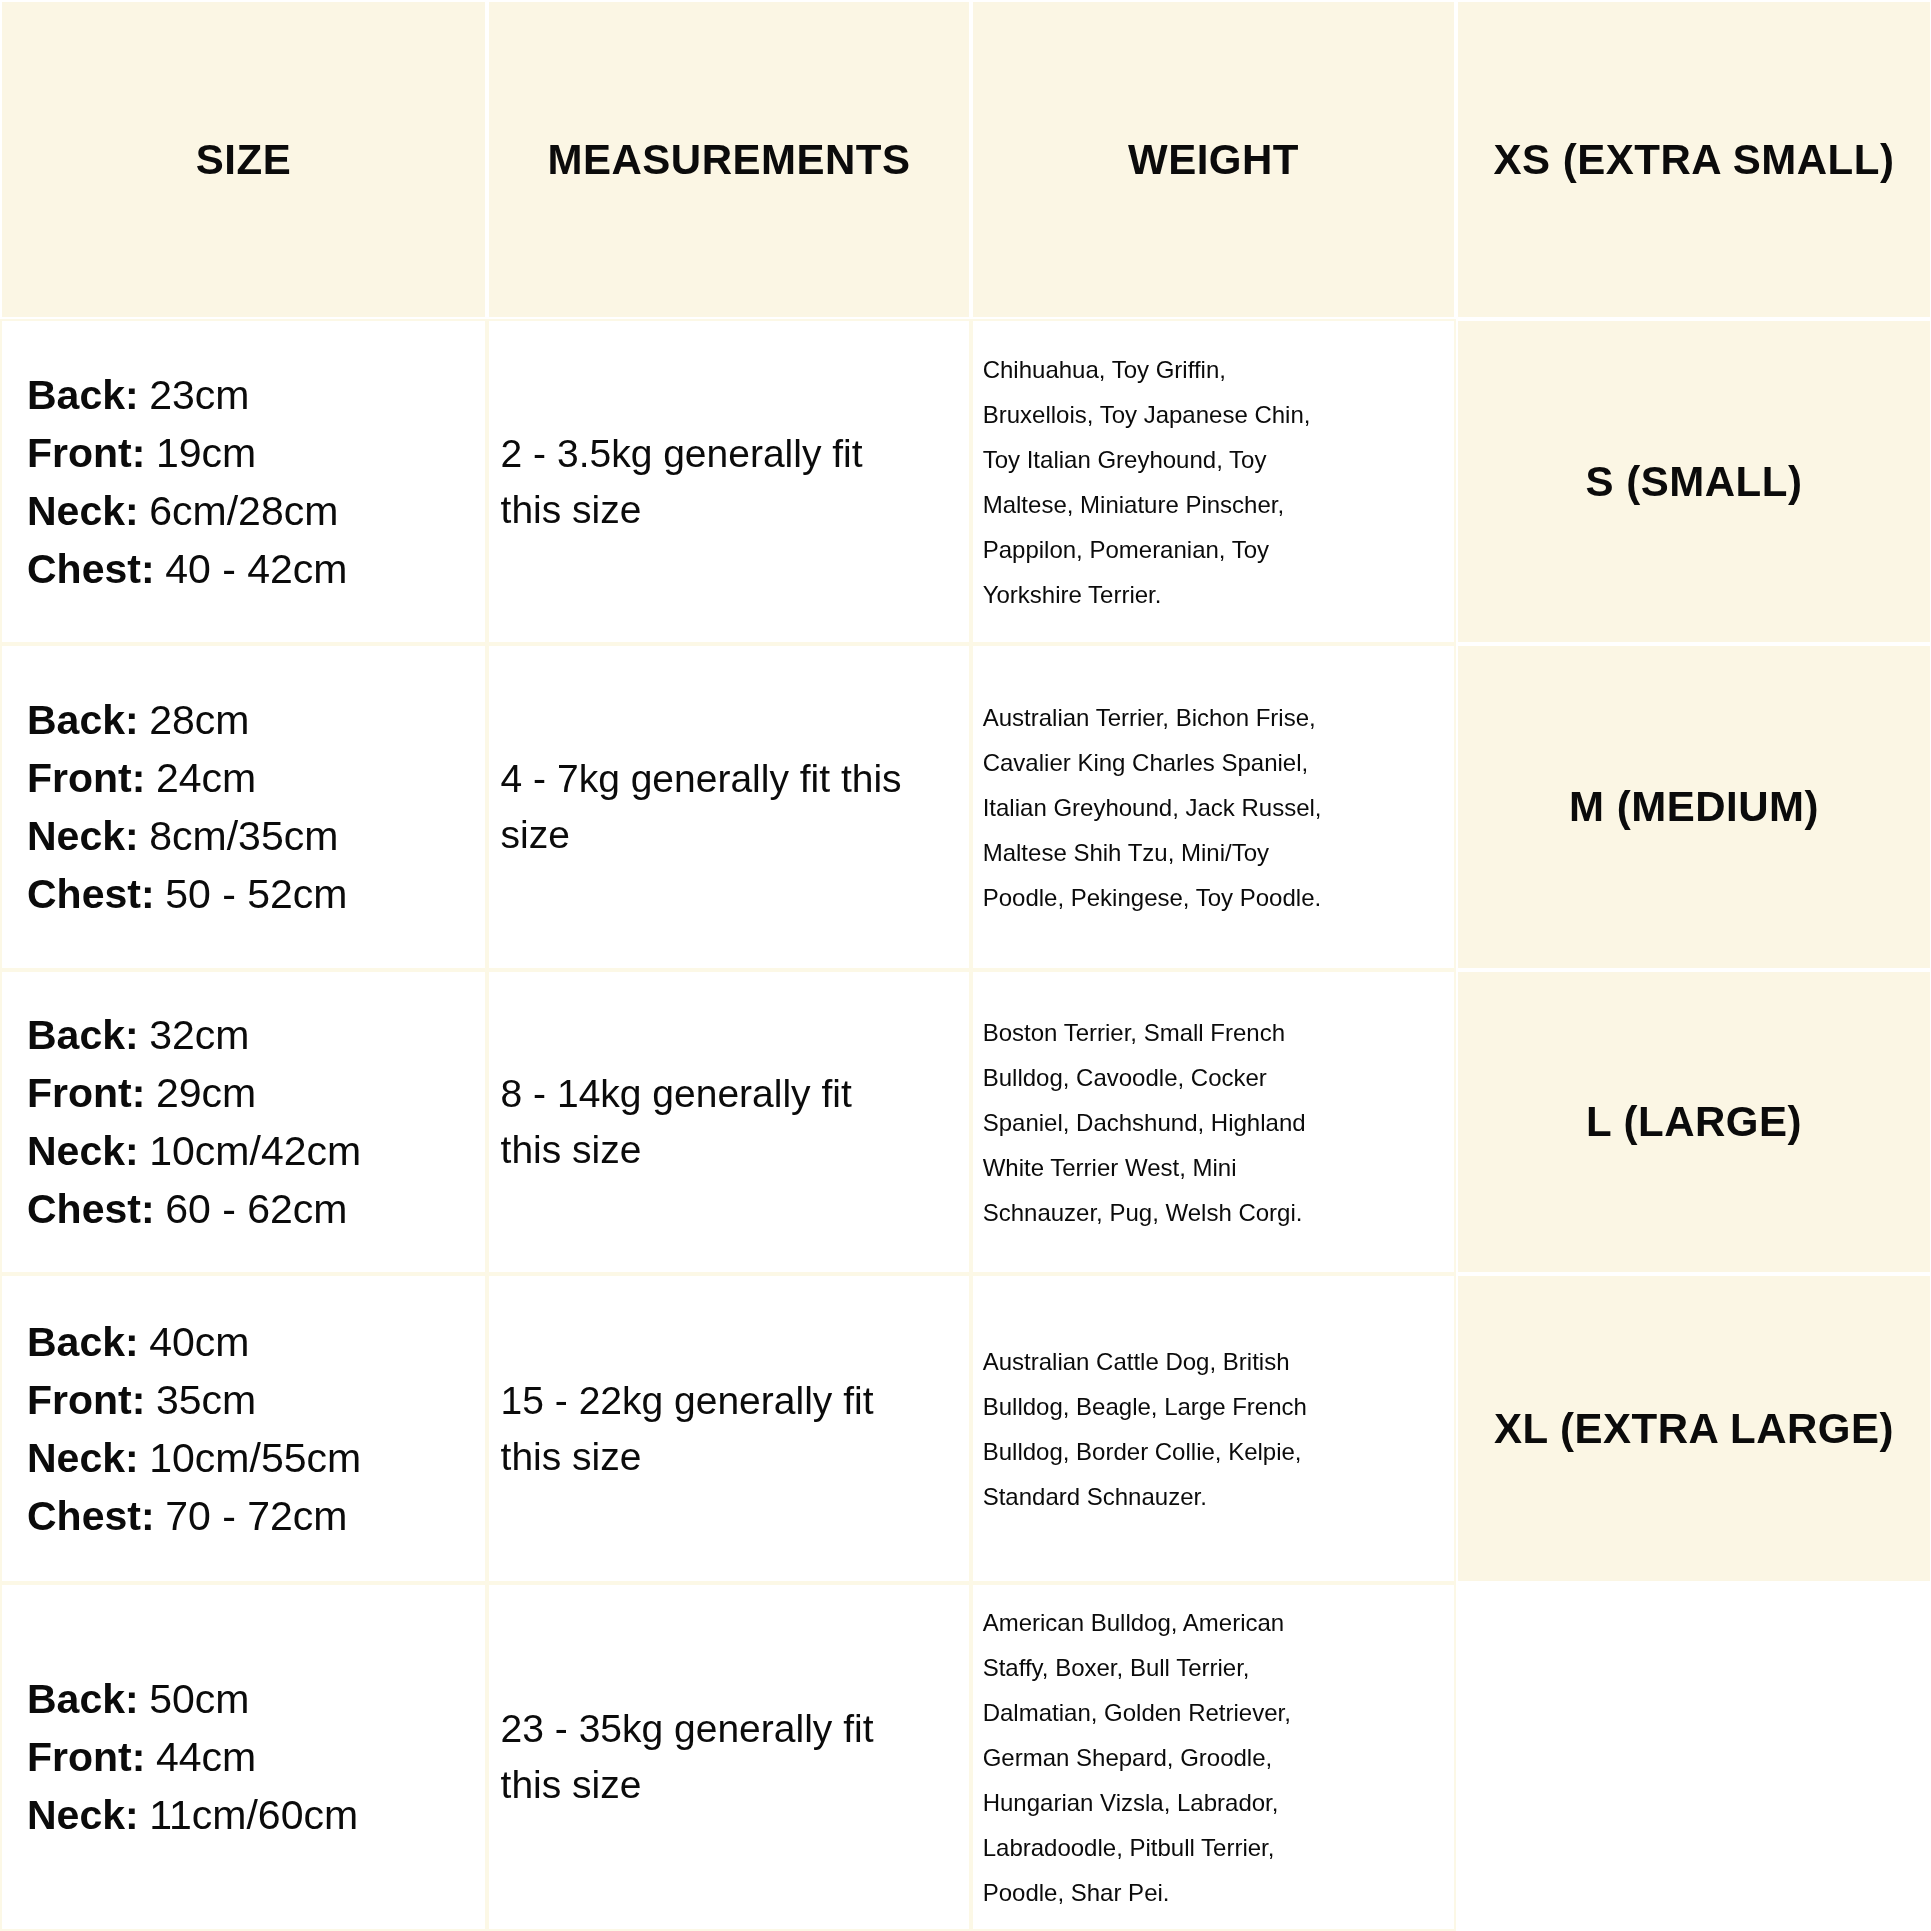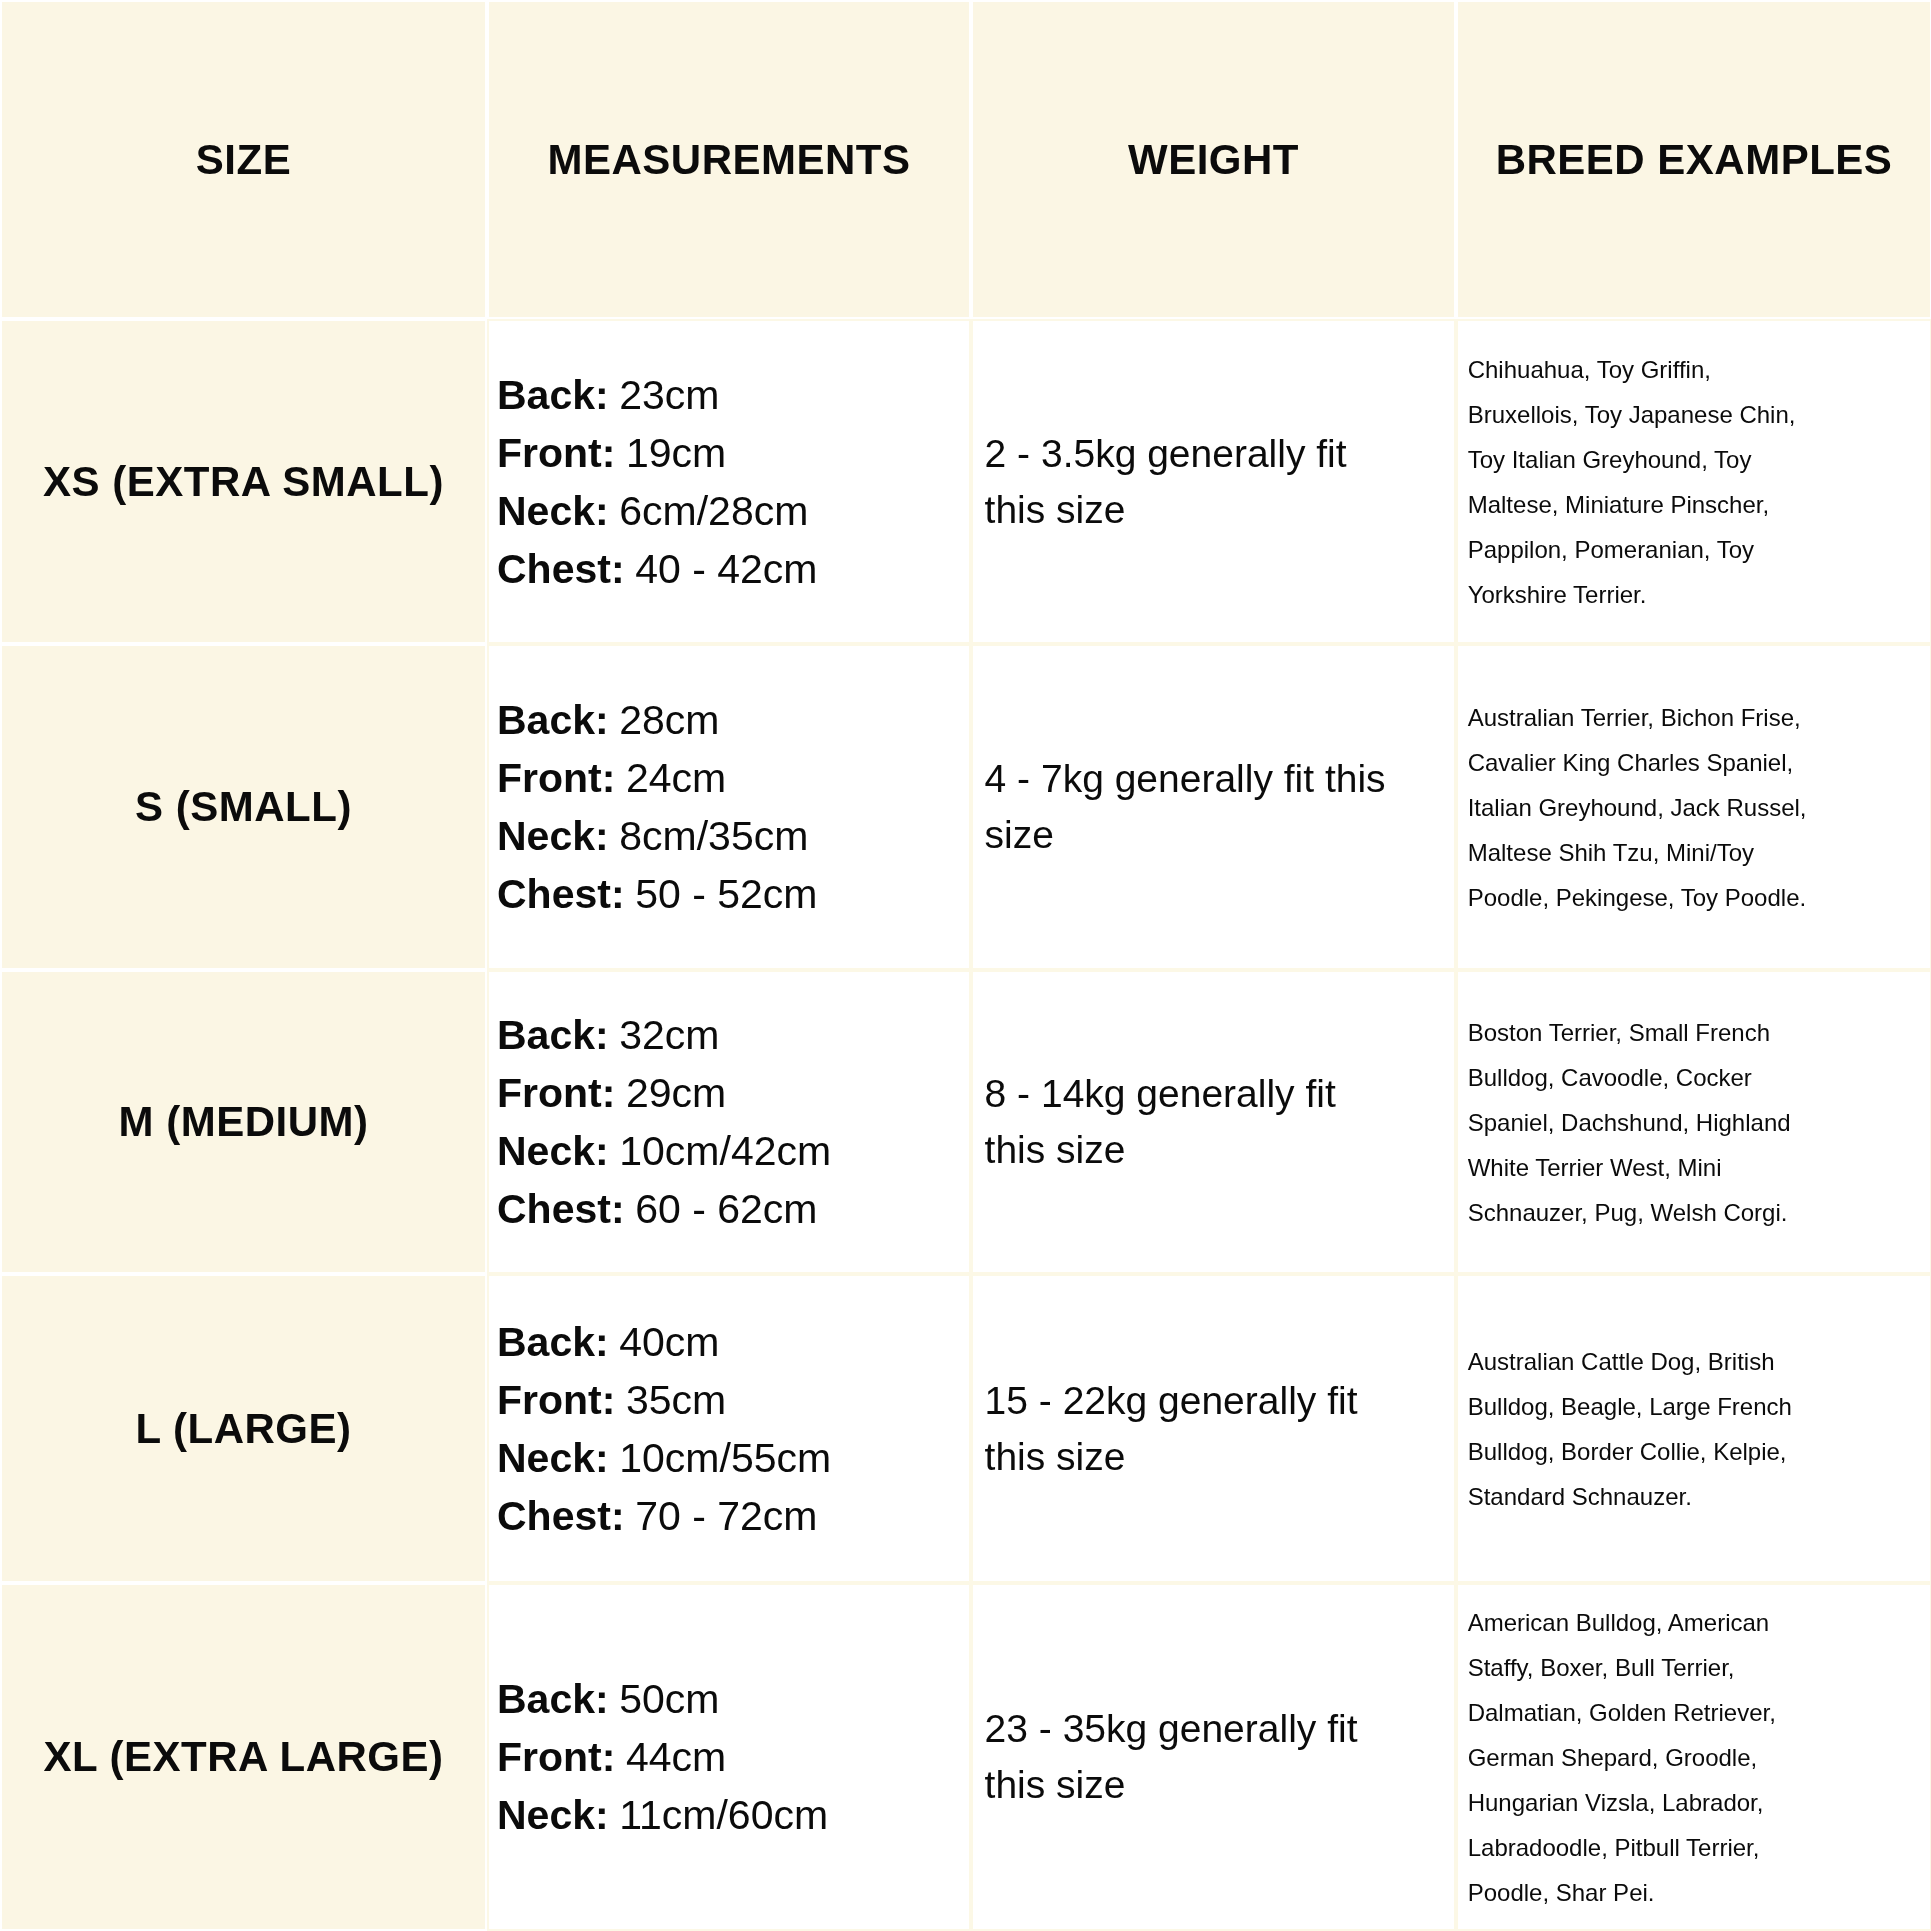--- a/index.html
+++ b/index.html
@@ -20,21 +20,21 @@
     display:flex;flex-direction:column;justify-content:center;
     overflow:hidden;
   }
   
   .cream{background:#FBF6E4;border:2.9px solid #FFFFFF;}
   .whitec{background:#FFFFFF;border:2.9px solid #FCF8E6;}
   .center{align-items:center;text-align:center;}
   .head-label,.size-label{
     font-size:42px;font-weight:700;letter-spacing:0.5px;
   }
-  .meas-cell{padding-left:8px;padding-right:9.7px;}
+  .meas-cell{padding-left:25px;padding-right:9.7px;}
   .mline{font-size:41px;line-height:58px;white-space:nowrap;}
   .mlabel{font-weight:700;}
   .mvalue{margin-left:10.6px;}
   .weight-cell{padding-left:11.6px;padding-right:33px;}
   .weight-text{
     font-size:39px;font-weight:400;line-height:56px;white-space:pre-line;
   }
   .breeds-cell{padding-left:9.7px;padding-right:5.8px;}
   .breeds-text{
     font-size:24px;font-weight:400;line-height:45px;white-space:pre-line;
@@ -46,23 +46,20 @@
 <div class="size-table">
 
   <div class="cell cream center">
     <span class="head-label">SIZE</span>
   </div>
   <div class="cell cream center">
     <span class="head-label">MEASUREMENTS</span>
   </div>
   <div class="cell cream center">
     <span class="head-label">WEIGHT</span>
-  </div>
-  <div class="cell cream center">
-    <span class="head-label">BREED EXAMPLES</span>
   </div>
 
   <div class="cell cream center">
     <span class="size-label">XS (EXTRA SMALL)</span>
   </div>
   <div class="cell whitec meas-cell">
     <div class="mline"><span class="mlabel">Back:</span><span class="mvalue">23cm</span></div>
     <div class="mline"><span class="mlabel">Front:</span><span class="mvalue">19cm</span></div>
     <div class="mline"><span class="mlabel">Neck:</span><span class="mvalue">6cm/28cm</span></div>
     <div class="mline"><span class="mlabel">Chest:</span><span class="mvalue">40 - 42cm</span></div>

